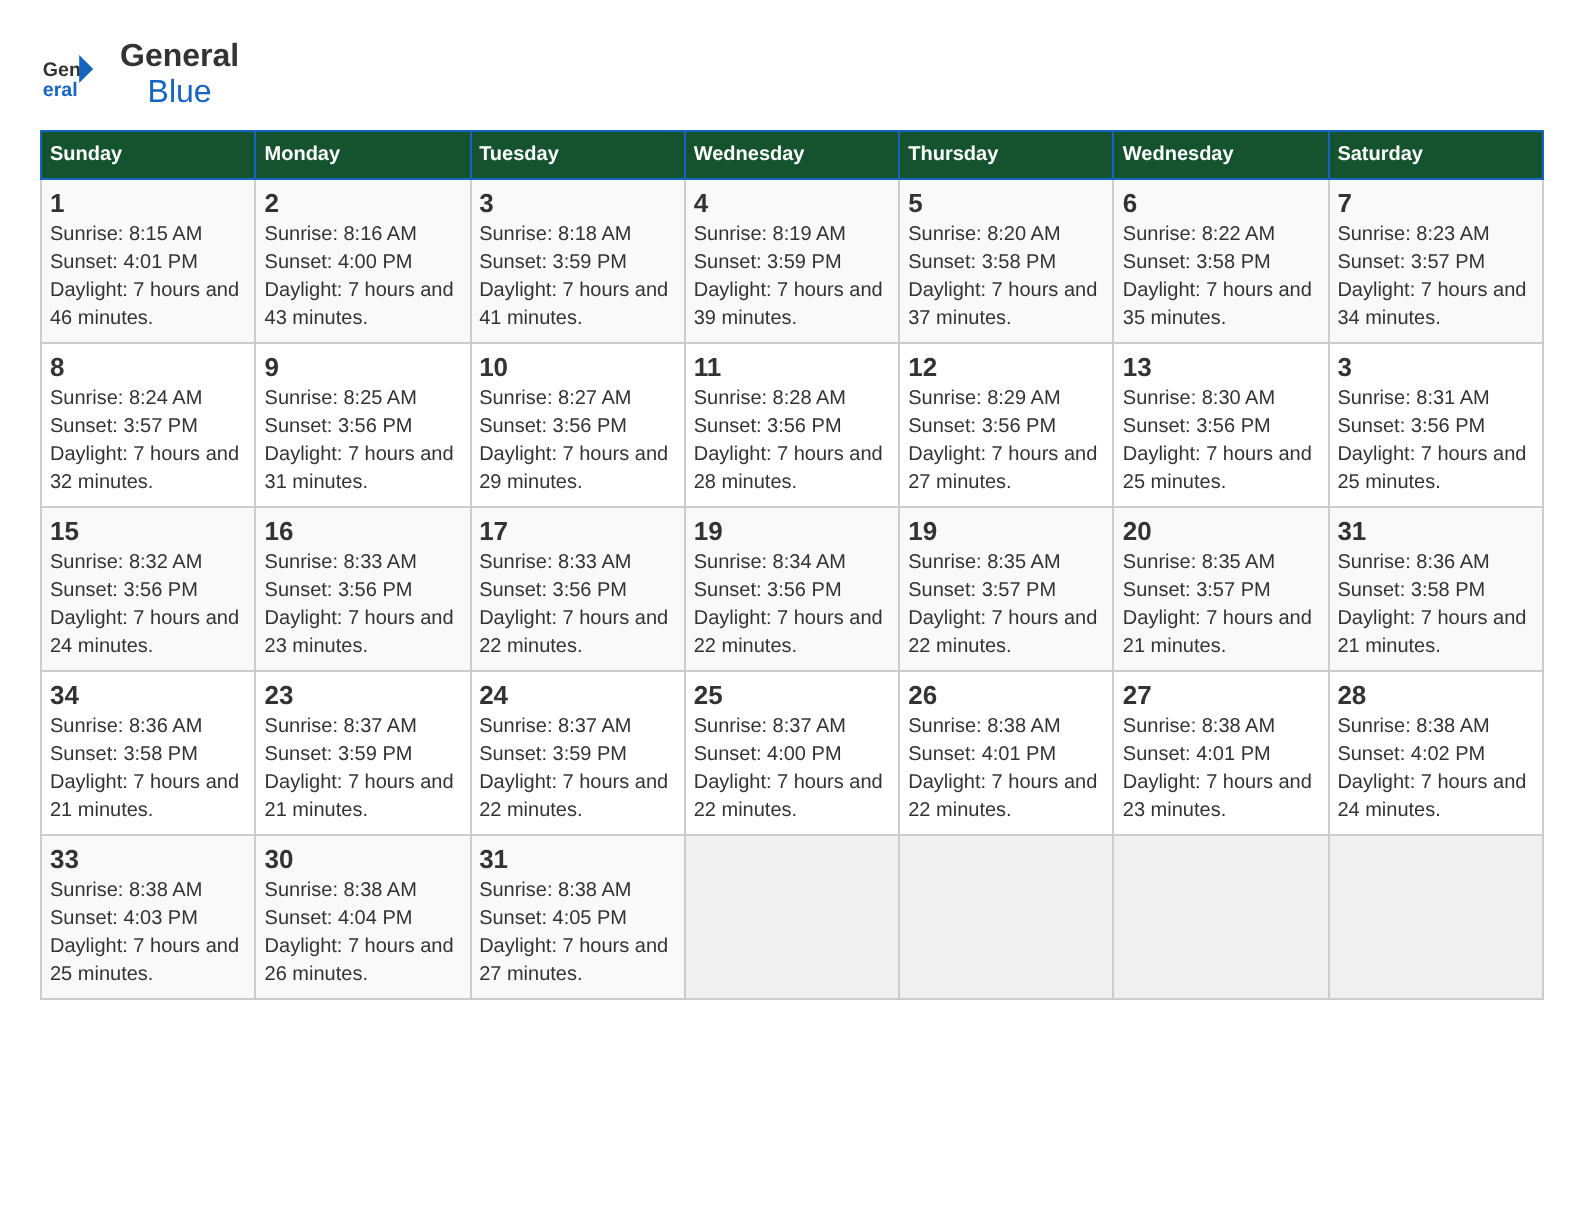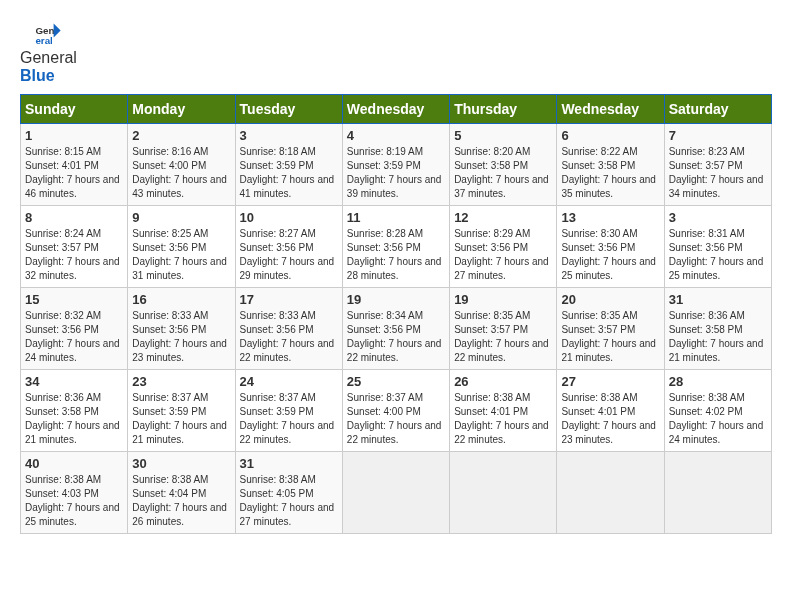--- a/index.html
+++ b/index.html
@@ -12,22 +12,21 @@
     }
     .header-area {
       display: flex;
       justify-content: space-between;
       align-items: flex-start;
       margin-bottom: 10px;
     }
     .logo {
       display: flex;
       align-items: center;
-      gap: 1px;
-      flex-direction: column;
+      gap: 12px;
     }
     .logo-icon {
       width: 28px;
       height: 28px;
     }
     .title-area {
       text-align: right;
     }
     .month-title {
       font-size: 36px;
@@ -36,23 +35,23 @@
     }
     .location-title {
       font-size: 16px;
       color: #555;
     }
     table {
       width: 100%;
       border-collapse: collapse;
     }
     thead th {
-      background-color: #4d7c0f;
+      background-color: #14532d;
       color: #fff;
-      font-size: 14px;
+      font-size: 10px;
       padding: 6px 4px;
       text-align: left;
       border: 1px solid #1565c0;
     }
     tbody td {
       border: 1px solid #ccc;
       vertical-align: top;
       padding: 4px;
       font-size: 10.5px;
       color: #333;
@@ -85,22 +84,22 @@
 <body>
 
 <div class="header-area">
   <div class="logo">
     <svg class="logo-icon" viewBox="0 0 40 40" width="40" height="40">
       <text x="2" y="20" font-size="14" font-weight="bold" fill="#333">Gen</text>
       <text x="2" y="34" font-size="14" font-weight="bold" fill="#1565c0">eral</text>
       <polygon points="28,5 38,15 28,25" fill="#1565c0"></polygon>
     </svg>
     <div>
-      <div style="font-size:16px;font-weight:normal;color:#333;line-height:1.1;">General</div>
-      <div style="font-size:16px;font-weight:bold;color:#1565c0;line-height:1.1;">Blue</div>
+      <div style="font-size:16px;font-weight:bold;color:#333;line-height:1.1;">General</div>
+      <div style="font-size:16px;font-weight:normal;color:#1565c0;line-height:1.1;text-align:center;">Blue</div>
     </div>
   </div>
   <div class="title-area">
     <div class="month-title"></div>
     <div class="location-title"></div>
   </div>
 </div>
 
 <table>
   <thead>
@@ -230,21 +229,21 @@
           <span class="day-number">27</span>
           <div class="day-info">Sunrise: 8:38 AM<br>Sunset: 4:01 PM<br>Daylight: 7 hours and 23 minutes.</div>
         </td>
         <td>
           <span class="day-number">28</span>
           <div class="day-info">Sunrise: 8:38 AM<br>Sunset: 4:02 PM<br>Daylight: 7 hours and 24 minutes.</div>
         </td>
       </tr>
       <tr>
         <td>
-          <span class="day-number">40</span>
+          <span class="day-number">33</span>
           <div class="day-info">Sunrise: 8:38 AM<br>Sunset: 4:03 PM<br>Daylight: 7 hours and 25 minutes.</div>
         </td>
         <td>
           <span class="day-number">30</span>
           <div class="day-info">Sunrise: 8:38 AM<br>Sunset: 4:04 PM<br>Daylight: 7 hours and 26 minutes.</div>
         </td>
         <td>
           <span class="day-number">31</span>
           <div class="day-info">Sunrise: 8:38 AM<br>Sunset: 4:05 PM<br>Daylight: 7 hours and 27 minutes.</div>
         </td>

